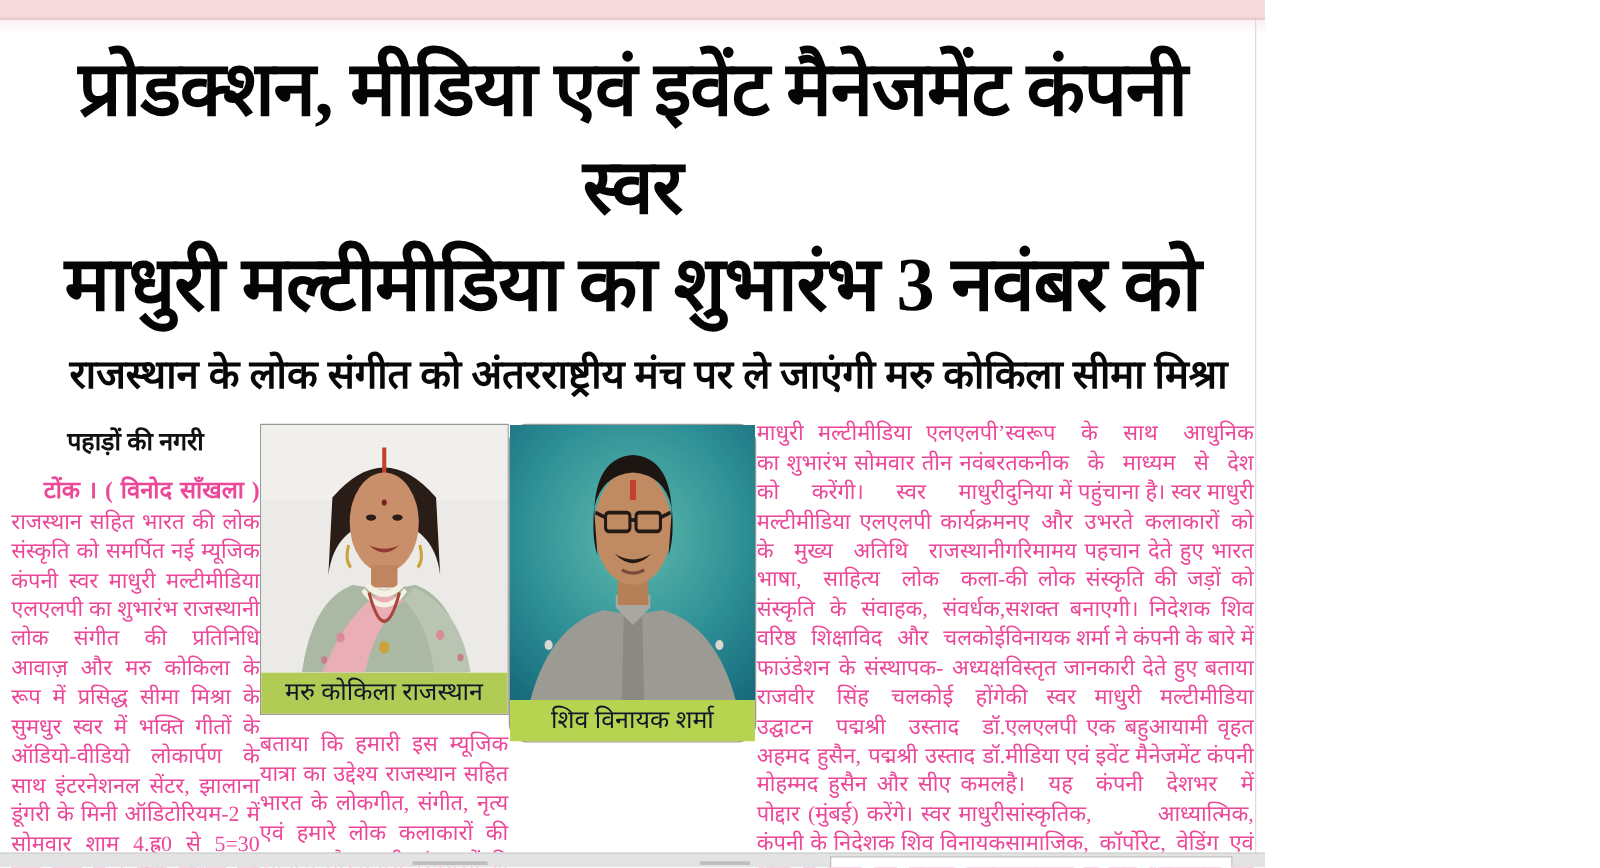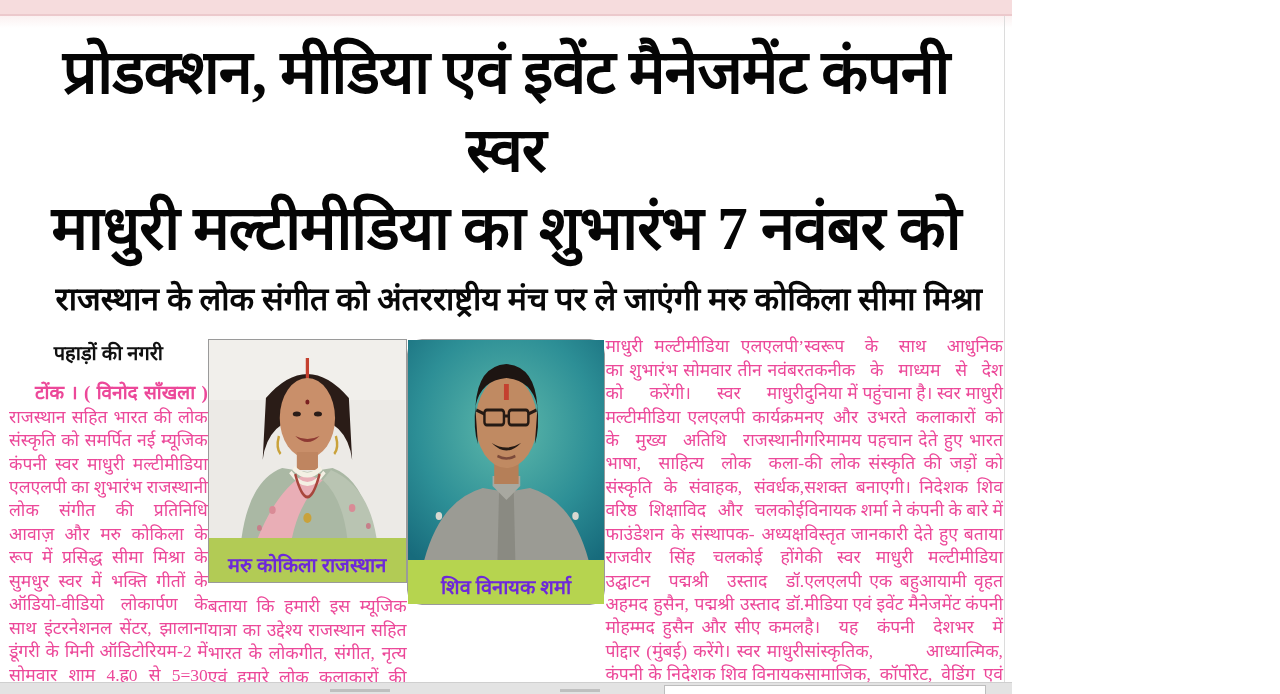--- a/index.html
+++ b/index.html
@@ -62,25 +62,25 @@
 
   
   .photo{
     margin:4px 0 12px 0;
     border:1px solid #9a9a9a;
     background:#fff;
   }
   .photo svg{display:block;}
   .caption{
     text-align:center;
-    font-weight:bold;
+    font-weight:normal;
     font-size:20px;
     line-height:1.3;
-    padding:14px 2px 4px 2px;
-    color:#6d28d9;
+    padding:3px 2px 4px 2px;
+    color:#0f172a;
   }
   .caption-1{background:#b2cb55;}
   .caption-2{background:#b6d44f;}
 
   
   .right-edge{
     position:absolute;top:16px;right:7px;bottom:10px;width:1px;background:#dcdcdc;
   }
   
   .bottom-strip{
@@ -98,21 +98,21 @@
 </head>
 <body>
 
 <div class="page">
 
   <div class="top-band"></div>
   <div class="top-fade"></div>
 
   <h1 class="headline">
     <div>प्रोडक्शन, मीडिया एवं इवेंट मैनेजमेंट कंपनी स्वर</div>
-    <div>माधुरी मल्टीमीडिया का शुभारंभ 7 नवंबर को</div>
+    <div>माधुरी मल्टीमीडिया का शुभारंभ 3 नवंबर को</div>
   </h1>
 
   <h2 class="subheadline">राजस्थान के लोक संगीत को अंतरराष्ट्रीय मंच पर ले जाएंगी मरु कोकिला सीमा मिश्रा</h2>
 
   <div class="body-columns">
 
     <div class="col">
       <div class="kicker">पहाड़ों की नगरी</div>
       <p class="bodytext indent"><span class="dateline">टोंक । ( विनोद साँखला )</span>
         <span>राजस्थान सहित भारत की लोक संस्कृति को समर्पित नई म्यूजिक कंपनी स्वर माधुरी मल्टीमीडिया एलएलपी का शुभारंभ राजस्थानी लोक संगीत की प्रतिनिधि आवाज़ और मरु कोकिला के रूप में प्रसिद्ध सीमा मिश्रा के सुमधुर स्वर में भक्ति गीतों के ऑडियो-वीडियो लोकार्पण के साथ इंटरनेशनल सेंटर, झालाना डूंगरी के मिनी ऑडिटोरियम-2 में सोमवार शाम 4.ह्र0 से 5=30 बजे तक हे । स्वर माधुरी की निदेशक मरु कोकिला राजस्थान की लता सीमा मिश्रा ने</span></p>

